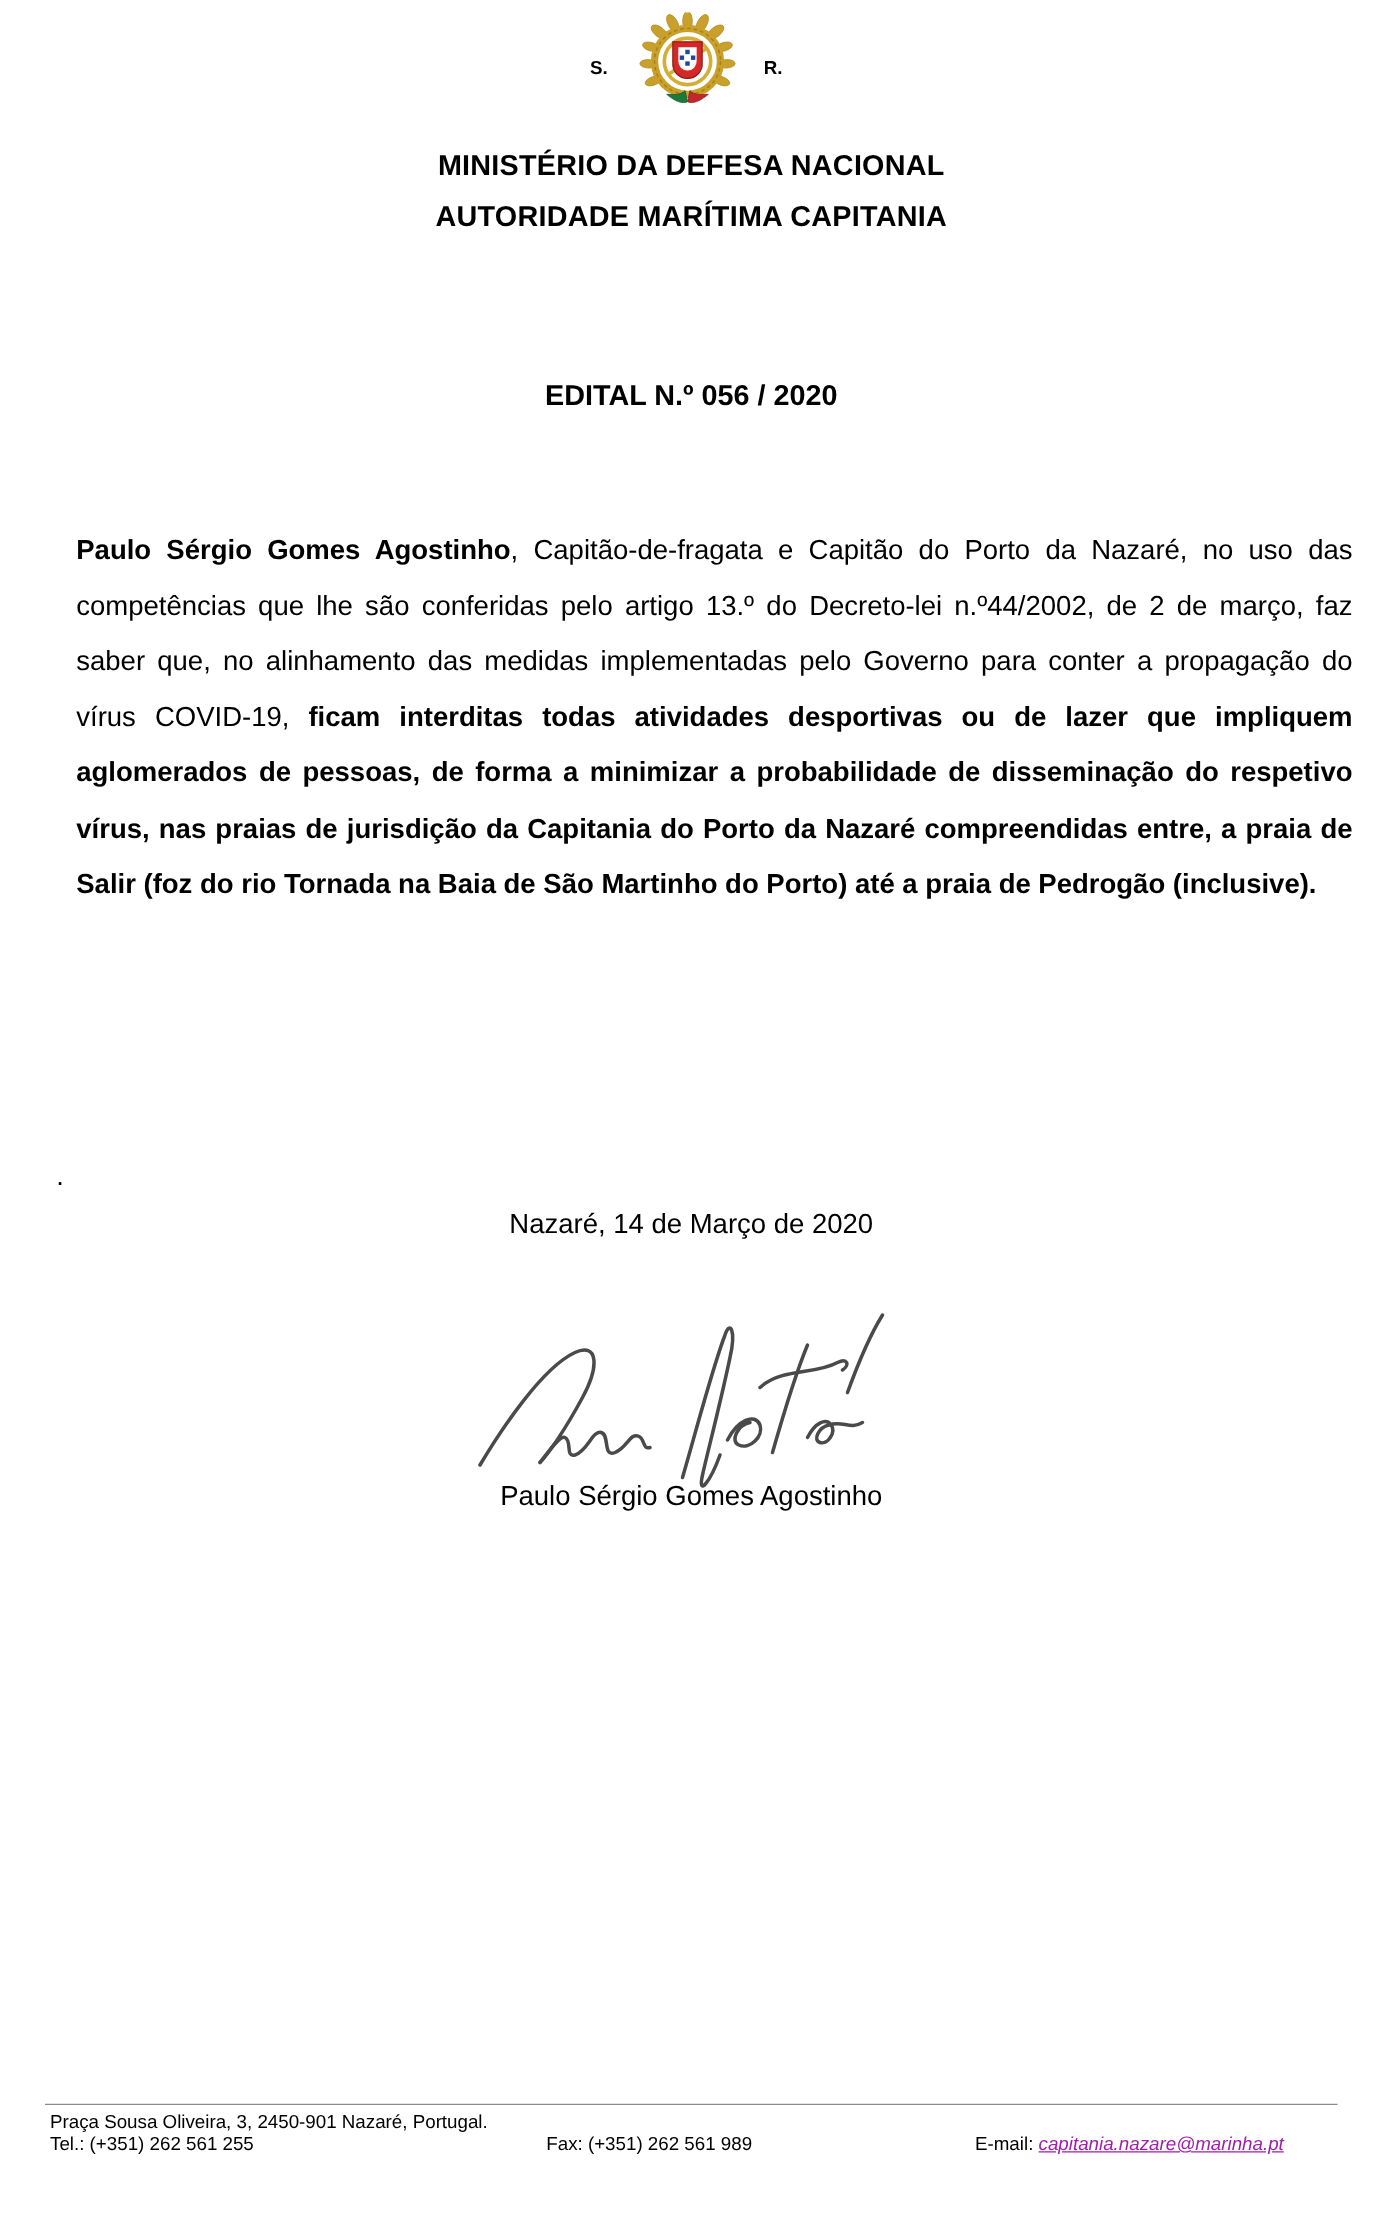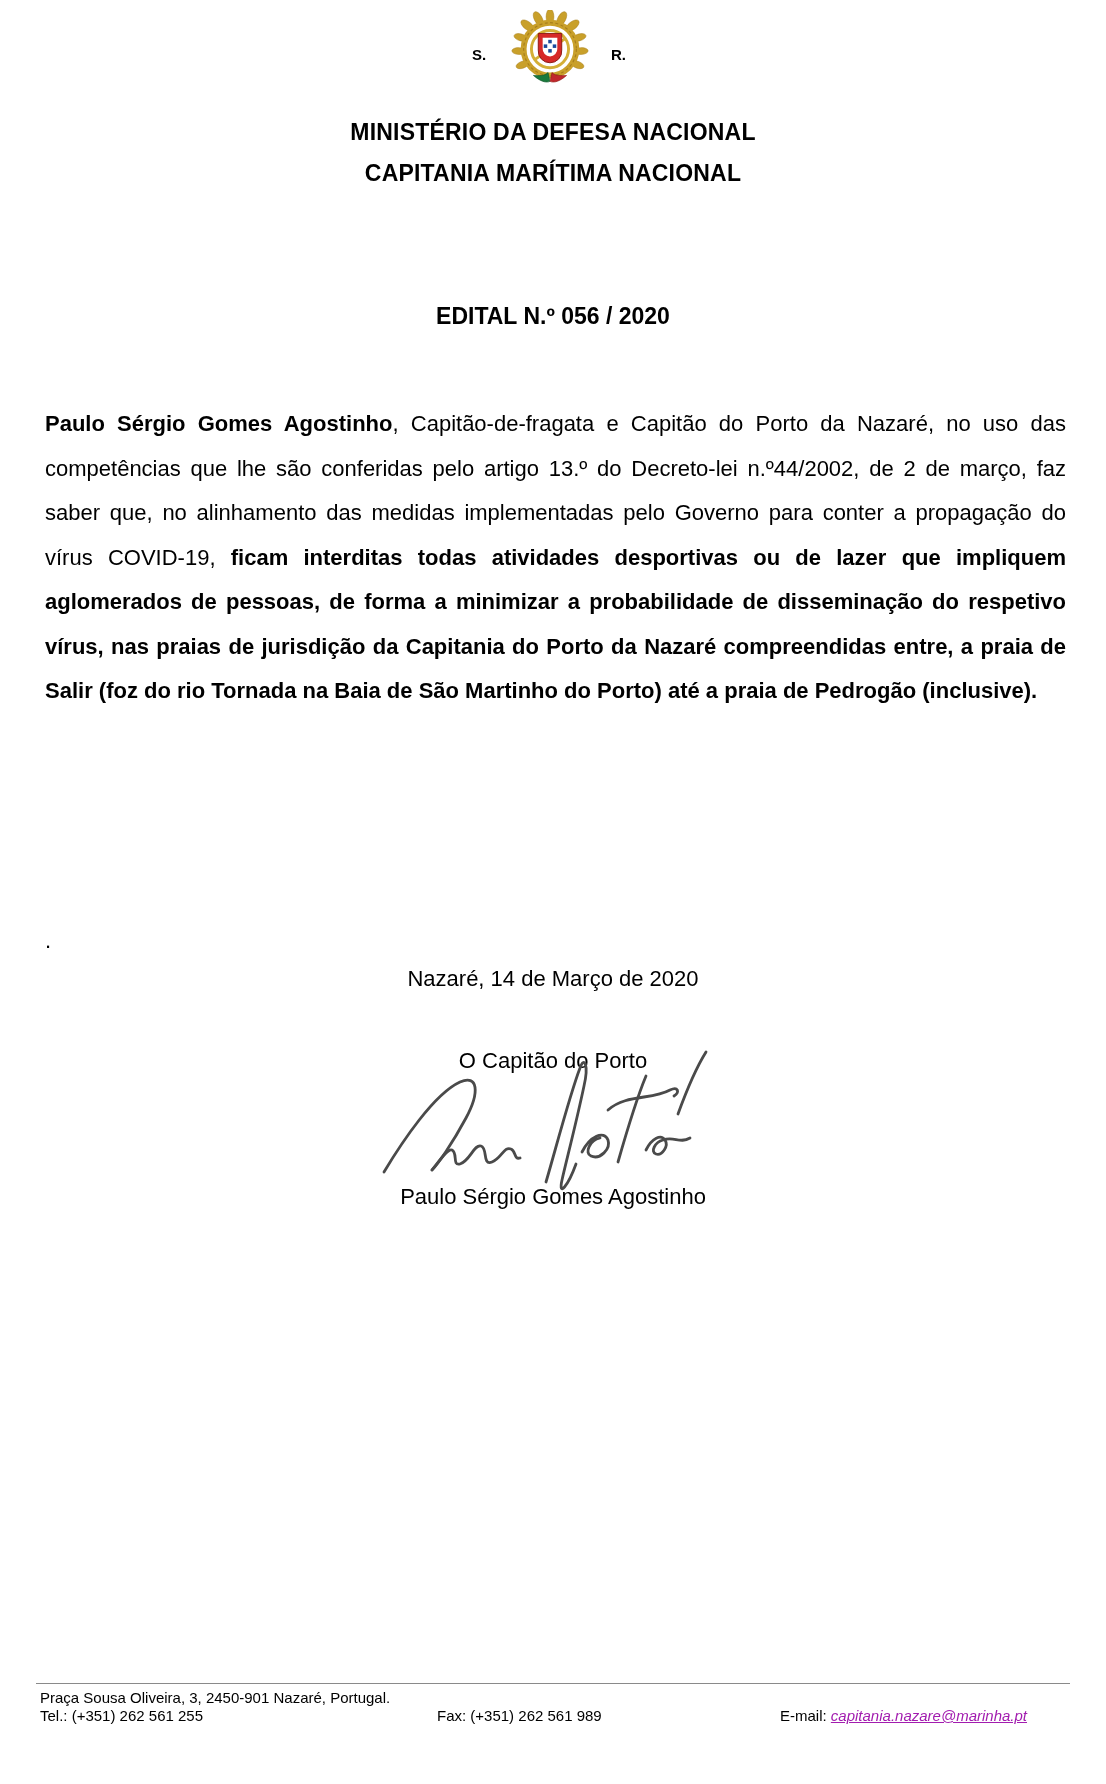--- a/index.html
+++ b/index.html
@@ -15,21 +15,21 @@
 
   .header-block {
     position:absolute; top:112px; left:0; width:100%; text-align:center;
     font-size:23px; font-weight:700; line-height:40.5px; letter-spacing:0.2px;
   }
   .doc-title {
     position:absolute; top:303px; left:0; width:100%; text-align:center;
     font-size:23px; font-weight:700;
   }
   .para {
-    position:absolute; left:45px; width:1021px; margin:0;
+    position:absolute; left:45px; width:1021px; margin:16px;
     font-size:22px; line-height:44.5px; text-align:justify;
   }
   .para1 { top:402px; }
   .para2 { top:845px; }
   .stray-dot { position:absolute; left:45px; top:928px; font-size:22px; }
 
   .centered { position:absolute; left:0; width:100%; text-align:center; font-size:22px; }
   .dateline { top:966px; }
   .sig-role { top:1048px; }
   .signature { position:absolute; left:378px; top:1050px; width:330px; height:150px; }
@@ -77,33 +77,32 @@
       <rect x="48.2" y="40" width="3.6" height="3.6"></rect>
     </g>
     <path d="M33 67 C40 73 46 75 50 73 L48 64 C44 68 38 67 33 67 z" fill="#1a7a3c" stroke="#0e5228" stroke-width="0.6"></path>
     <path d="M67 67 C60 73 54 75 50 73 L52 64 C56 68 62 67 67 67 z" fill="#c1272d" stroke="#8c1c13" stroke-width="0.6"></path>
   </svg>
 
   <span class="crest-letter letter-r">R.</span>
 
   <div class="header-block">
     <div>MINISTÉRIO DA DEFESA NACIONAL</div>
-    <div>CAPITANIA MARÍTIMA NACIONAL</div>
+    <div>AUTORIDADE MARÍTIMA CAPITANIA</div>
   </div>
 
   <div class="doc-title">EDITAL N.º 056 / 2020</div>
 
   <p class="para para1"><b>Paulo Sérgio Gomes Agostinho</b><span>, Capitão-de-fragata e Capitão do Porto da Nazaré, no uso das competências que lhe são conferidas pelo artigo 13.º do Decreto-lei n.º44/2002, de 2 de março, faz saber que, no alinhamento das medidas implementadas pelo Governo para conter a propagação do vírus COVID-19, </span><b>ficam interditas todas atividades desportivas ou de lazer que impliquem aglomerados de pessoas, de forma a minimizar a probabilidade de disseminação do respetivo vírus, nas praias de jurisdição da Capitania do Porto da Nazaré compreendidas entre, a praia de Salir (foz do rio Tornada na Baia de São Martinho do Porto) até a praia de Pedrogão (inclusive).</b></p>
 
 
   <div class="stray-dot">.</div>
 
   <div class="centered dateline">Nazaré, 14 de Março de 2020</div>
 
-  <div class="centered sig-role">O Capitão do Porto</div>
 
   <svg class="signature" viewBox="0 0 330 150" aria-hidden="true">
     <g fill="none" stroke="#4a4a4a" stroke-width="2.8" stroke-linecap="round">
       <path d="M6 122 C24 92 56 44 82 32 C100 24 102 42 88 68 C74 94 60 114 54 120"></path>
       <path d="M54 120 C62 110 70 98 74 100 C80 103 74 116 82 114 C92 111 96 94 103 96 C110 98 104 116 114 112 C124 108 126 96 133 99 C138 101 136 110 142 108"></path>
       <path d="M168 132 C178 98 192 44 202 18 C206 6 211 14 206 36 C198 74 188 112 184 130 C180 148 190 136 198 114"></path>
       <path d="M204 102 C212 86 226 80 230 90 C233 99 222 110 213 106 C206 103 212 90 222 88"></path>
       <path d="M240 112 C248 84 258 50 268 26"></path>
       <path d="M230 60 C248 44 274 50 292 40 C300 36 302 42 296 46"></path>
       <path d="M268 100 C274 88 283 84 287 90 C291 96 284 106 278 104 C272 102 277 92 285 90 C296 86 302 94 312 88"></path>

